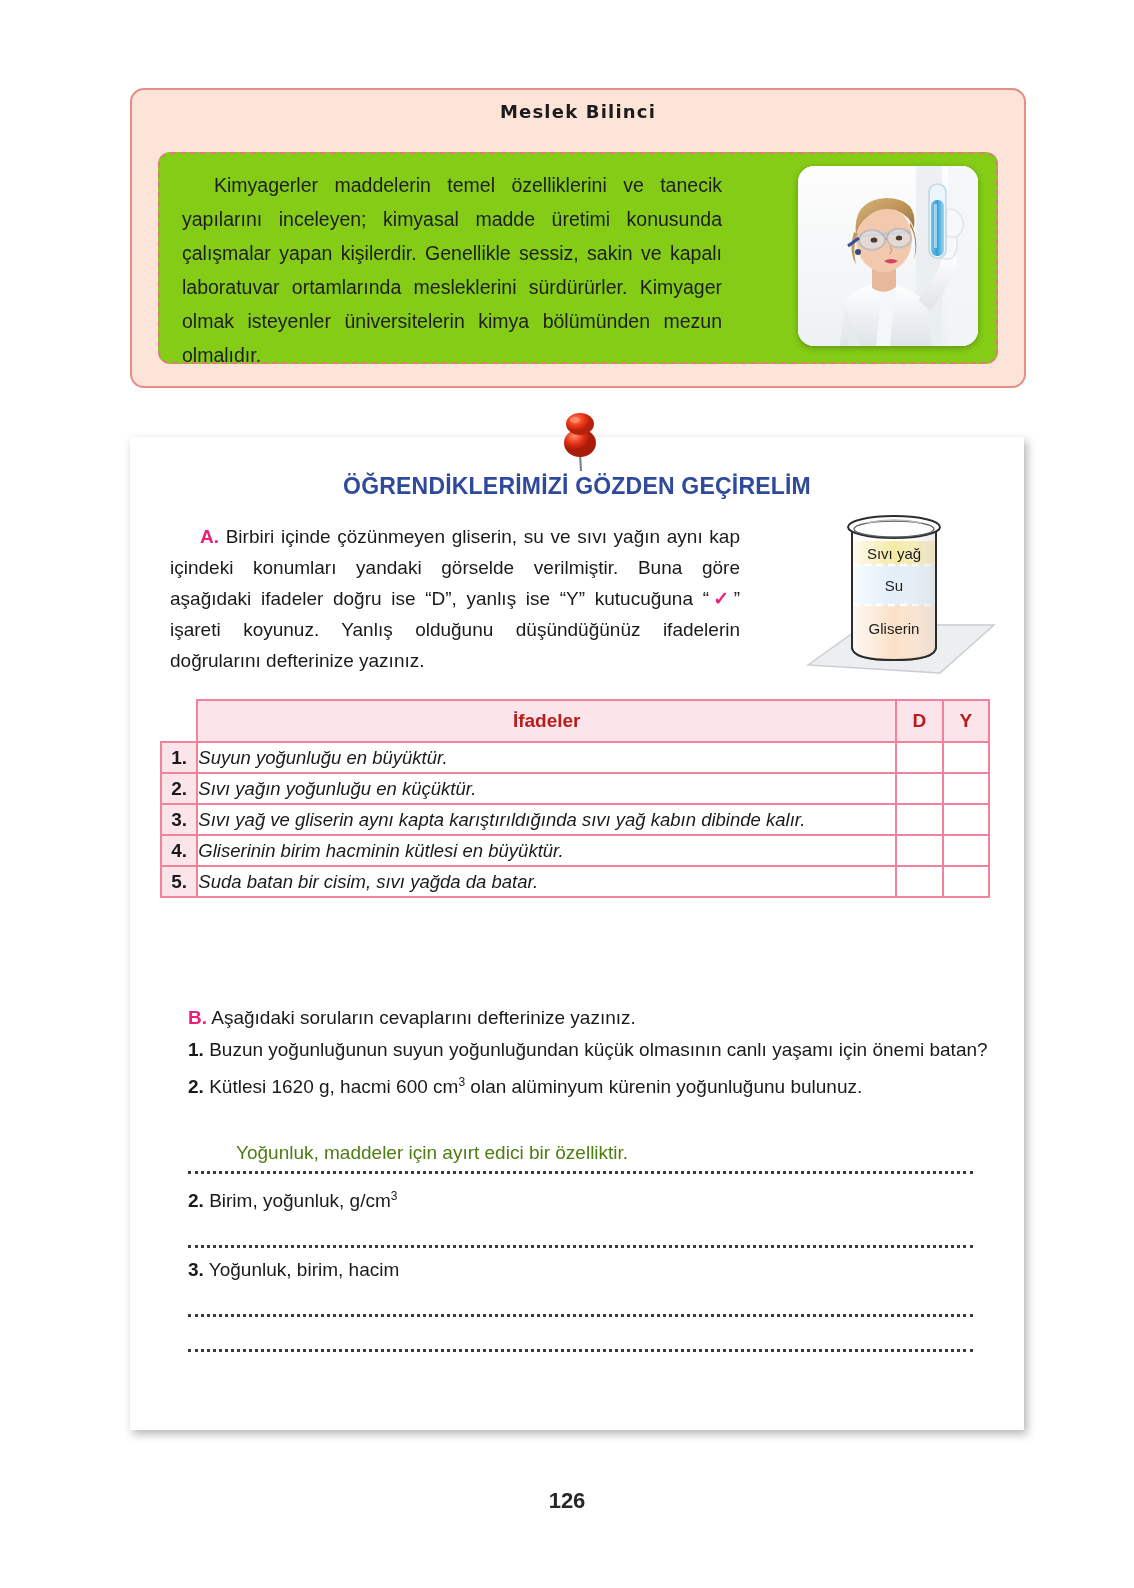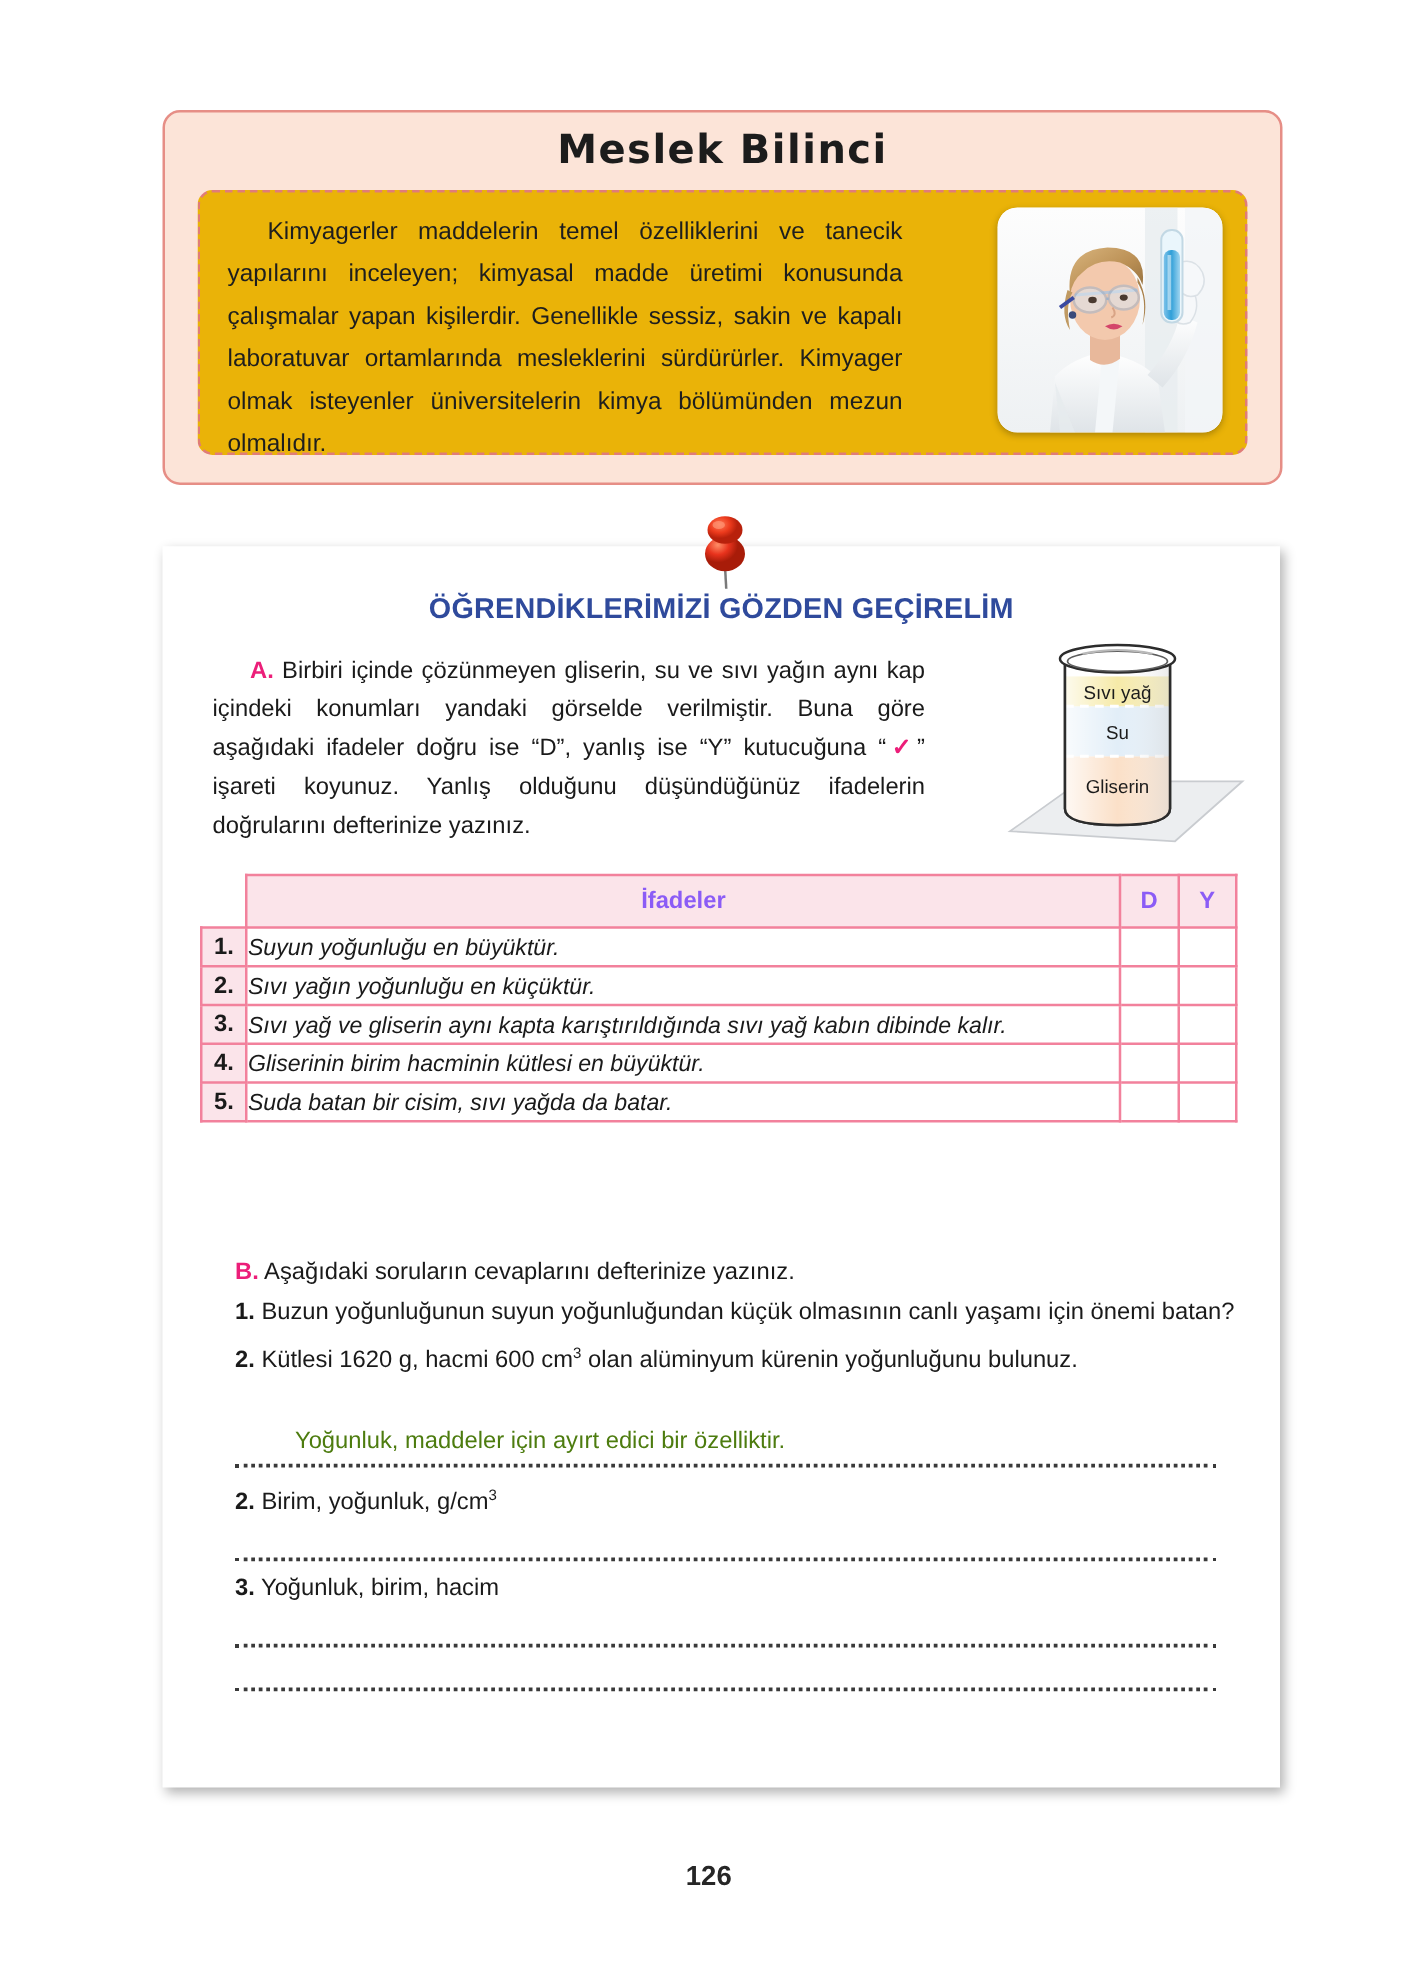--- a/index.html
+++ b/index.html
@@ -17,29 +17,29 @@
     position:absolute;left:130px;top:88px;width:896px;height:300px;
     background:#fce4d8;
     border:2.5px solid #e68e86;
     border-radius:14px;
     box-sizing:border-box;
   }
   #career-title{
     text-align:center;
     font-family:"DejaVu Sans", sans-serif;
     font-weight:bold;
-    font-size:32px;
+    font-size:18px;
     letter-spacing:1.2px;
     color:#1c1c1c;
     padding-top:12px;
     line-height:1.1;
   }
   #career-inner{
     position:absolute;left:26px;top:62px;right:26px;bottom:22px;
-    background:#eab308;
+    background:#84cc16;
     border:2px dashed #e07c78;
     border-radius:12px;
     box-sizing:border-box;
     padding:14px 18px 10px 22px;
   }
   #career-text{
     font-size:19.5px;
     line-height:34px;
     text-align:justify;
     text-justify:inter-word;
@@ -100,21 +100,21 @@
   }
   #statements-table td,#statements-table th{
     border:2px solid #f2819c;
     padding:0;
   }
   #statements-table thead th{
     background:#fbe4ea;
     font-weight:bold;
     height:40px;
     font-size:19px;
-    color:#8b5cf6;
+    color:#b91c1c;
   }
   .col-num{
     width:34px;background:#fbe4ea;text-align:center;
     font-weight:bold;font-size:19px;
   }
   .col-txt{ padding:5px 6px 5px 9px; line-height:29px;font-style:italic;}
   .col-dy{ width:44px; background:#ffffff;}
   .th-num{ border:none !important; background:transparent !important;}
   .th-dy{ width:44px;}
 

